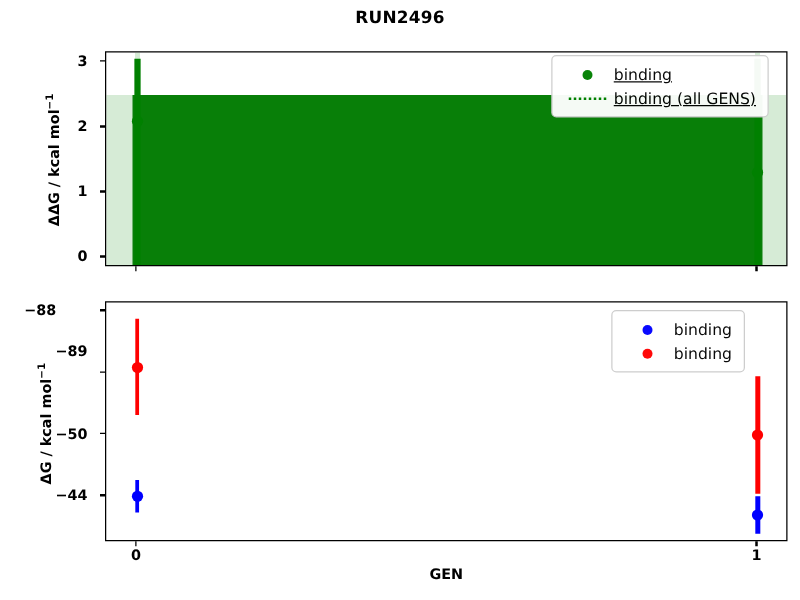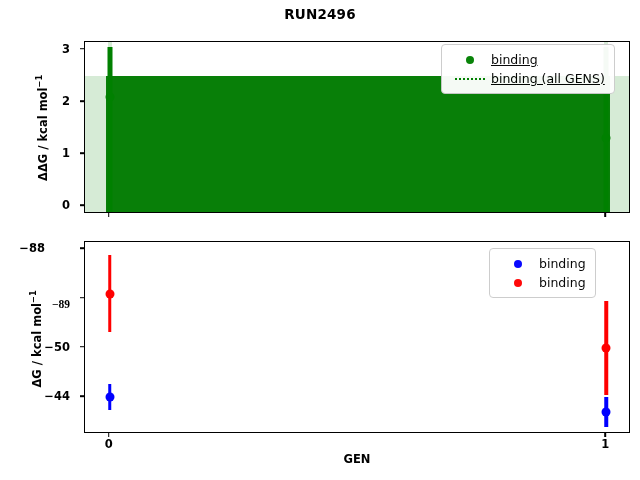--- a/index.html
+++ b/index.html
@@ -125,21 +125,21 @@
       <div class="ytick" style="top: 205.182px; right: 562px;">0</div>
       <div class="ytickmark" style="top: 205.182px; left: 80px;"></div>
       <div class="ytick" style="top: 153.061px; right: 562px;">1</div>
       <div class="ytickmark" style="top: 153.061px; left: 80px;"></div>
       <div class="ytick" style="top: 100.939px; right: 562px;">2</div>
       <div class="ytickmark" style="top: 100.939px; left: 80px;"></div>
       <div class="ytick" style="top: 48.8182px; right: 562px;">3</div>
       <div class="ytickmark" style="top: 48.8182px; left: 80px;"></div>
       <div class="ytick" style="top: 248.385px; right: 587px;">−88</div>
       <div class="ytickmark" style="top: 248.385px; left: 80px;"></div>
-      <div class="ytick" style="top: 304px; right: 562px; font-family: Liberation Serif, serif;">−89</div>
+      <div class="ytick" style="top: 281px; right: 562px;">−89</div>
       <div class="ytickmark" style="top: 297.615px; left: 80px;"></div>
       <div class="ytick" style="top: 346.846px; right: 562px;">−50</div>
       <div class="ytickmark" style="top: 346.846px; left: 80px;"></div>
       <div class="ytick" style="top: 396.077px; right: 562px;">−44</div>
       <div class="ytickmark" style="top: 396.077px; left: 80px;"></div>
       <div class="xtick" style="left: 108.818px;">0</div>
       <div class="xtickmark" style="left: 108.818px;"></div>
       <div class="xtickmark-mid" style="left: 108.818px;"></div>
       <div class="xtick" style="left: 605.182px;">1</div>
       <div class="xtickmark" style="left: 605.182px;"></div>

